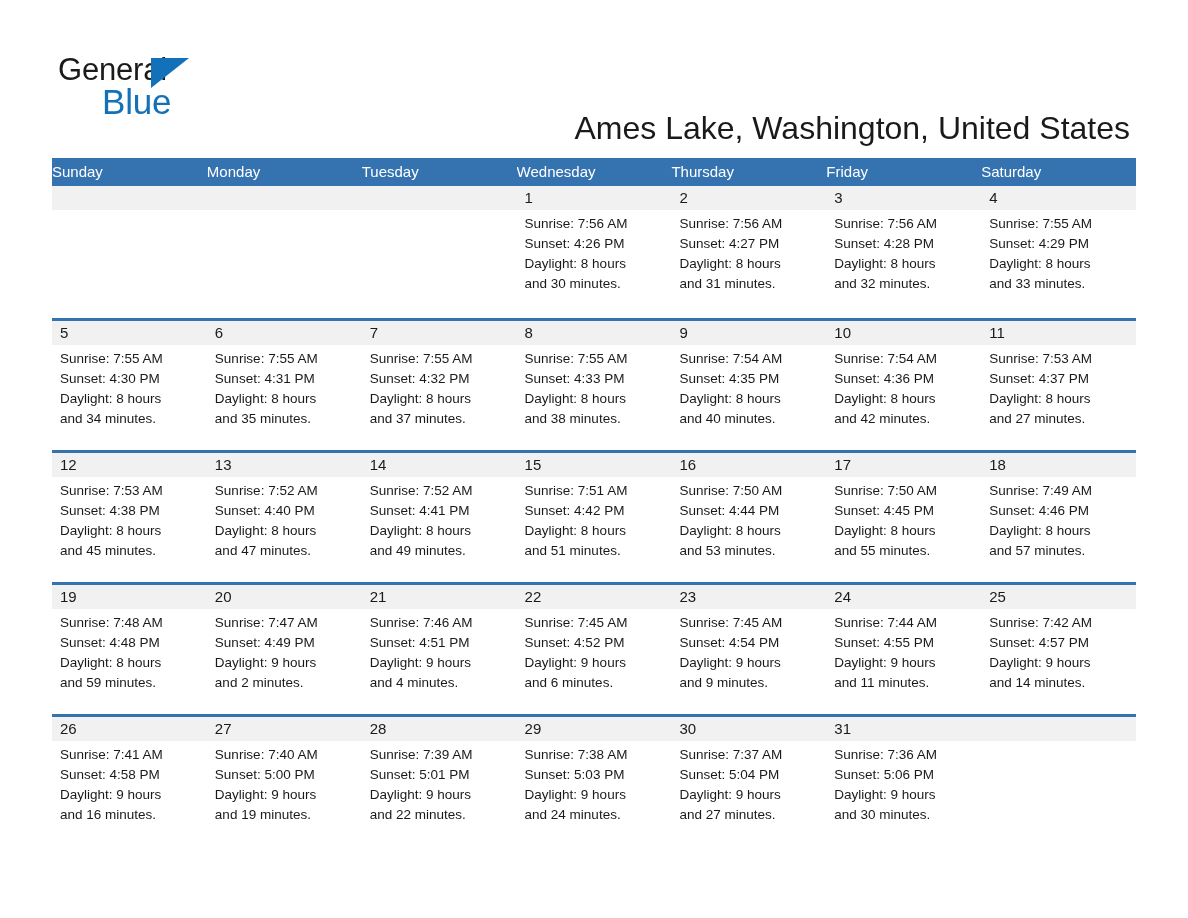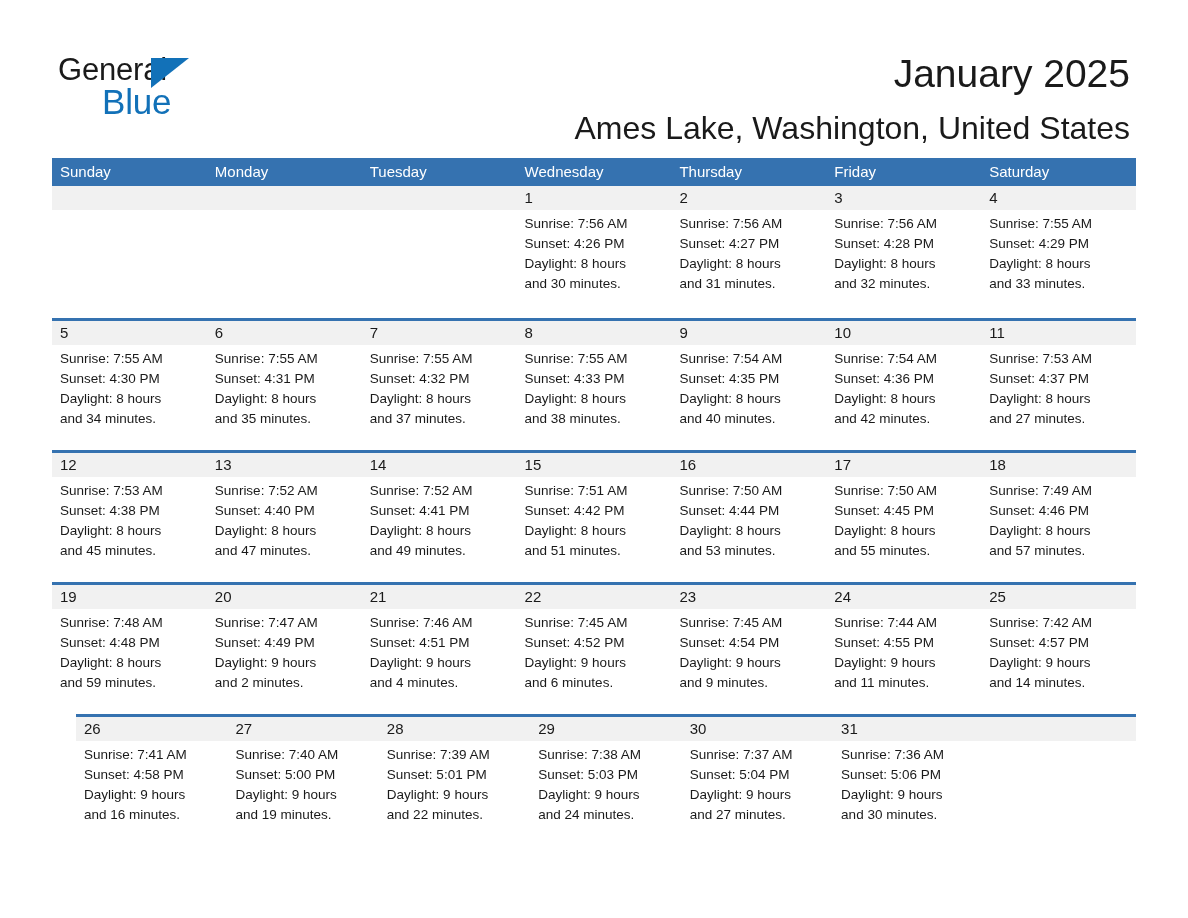--- a/index.html
+++ b/index.html
@@ -93,21 +93,20 @@
   .weekday-row {
     display: flex;
     background: #3572b0;
     height: 28px;
   }
   .weekday {
     flex: 1 1 0;
     color: #ffffff;
     font-size: 15px;
     line-height: 28px;
-    padding-left: 8px;
     box-sizing: border-box;
     white-space: nowrap;
     overflow: hidden;
   }
   .week {
     position: relative;
     border-top: 3px solid #3572b0;
     height: 132px;
     box-sizing: border-box;
   }
@@ -163,21 +162,20 @@
 <div class="page">
 
   <div class="top">
 
     <div class="logo">
       <span class="logo-general">General</span>
       <span class="logo-tri" style="border-left-color: rgb(18, 113, 184);"></span>
       <span class="logo-blue" style="color: rgb(18, 113, 184);">Blue</span>
     </div>
 
-    <div class="title">January 2025</div>
     <div class="subtitle">Ames Lake, Washington, United States</div>
   </div>
 
   <div class="calendar">
 
     <div class="weekday-row" style="background: rgb(53, 114, 176);">
       <div class="weekday">Sunday</div>
       <div class="weekday">Monday</div>
       <div class="weekday">Tuesday</div>
       <div class="weekday">Wednesday</div>
@@ -452,21 +450,21 @@
               <div class="day-num">25</div>
               <div class="day-info">
                 <div>Sunrise: 7:42 AM</div>
                 <div>Sunset: 4:57 PM</div>
                 <div>Daylight: 9 hours</div>
                 <div>and 14 minutes.</div>
               </div>
             </div>
           </div>
         </div>
-        <div class="week" style="border-top-color: rgb(53, 114, 176); margin-left: 24px;">
+        <div class="week" style="border-top-color: rgb(53, 114, 176);">
           <div class="week-band" style="background: rgb(241, 241, 241);"></div>
           <div class="days">
             <div class="day">
               <div class="day-num">26</div>
               <div class="day-info">
                 <div>Sunrise: 7:41 AM</div>
                 <div>Sunset: 4:58 PM</div>
                 <div>Daylight: 9 hours</div>
                 <div>and 16 minutes.</div>
               </div>

